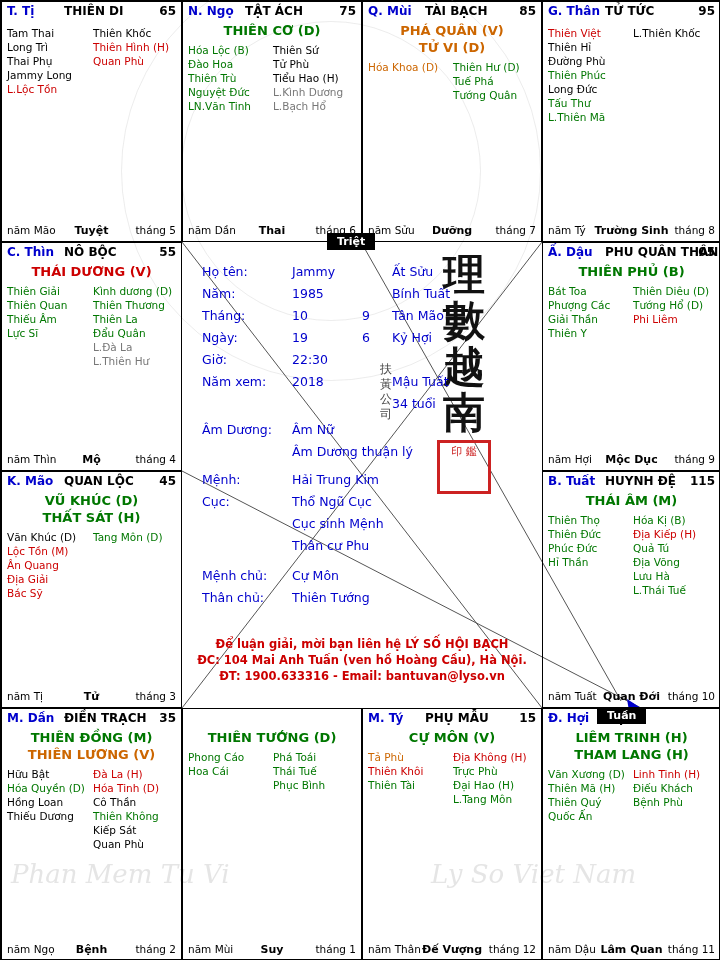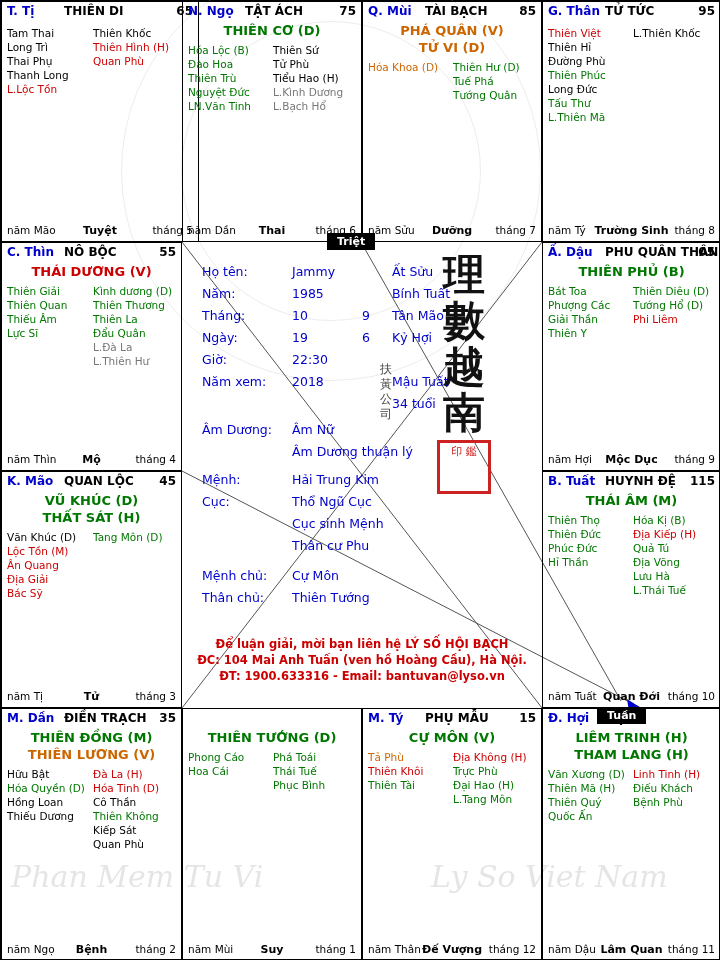--- a/index.html
+++ b/index.html
@@ -141,21 +141,21 @@
   #tuanTag  { left: 596px; top: 706px; }
 
   
   #lines { position:absolute; left:0; top:0; width:720px; height:960px; pointer-events:none; }
 
   
   .wm {
     position: absolute;
     font-family: "DejaVu Serif", "Liberation Serif", serif;
     color: rgba(150,150,150,0.25);
-    font-size: 30px;
+    font-size: 26px;
     font-style: italic;
     white-space: nowrap;
   }
   #wm1 { left: 10px; top: 858px; }
   #wm2 { left: 430px; top: 858px; }
   .bgcircle {
     position:absolute;
     border-radius: 50%;
     border: 1px solid rgba(180,180,180,0.25);
   }
@@ -172,33 +172,33 @@
     <line x1="181" y1="241" x2="541" y2="707" stroke="#555" stroke-width="1"></line>
     <line x1="541" y1="241" x2="181" y2="707" stroke="#555" stroke-width="1"></line>
     <line x1="181" y1="470" x2="640" y2="707" stroke="#555" stroke-width="1"></line>
     <line x1="360" y1="241" x2="620" y2="700" stroke="#555" stroke-width="1"></line>
     <polygon points="640,707 626,698 628,710" fill="#0000cc"></polygon>
   </svg>
 
   <div class="wm" id="wm1">Phan Mem Tu Vi</div>
   <div class="wm" id="wm2">Ly So Viet Nam</div>
 
-  <div class="cell" style="left:0px;   top:0px;   width:198px; height:241px;padding-left:43px;" id="p0">
+  <div class="cell" style="left:0px;   top:0px;   width:181px; height:241px;padding-left:43px;" id="p0">
       <div class="hdr">
         <span class="palace">T. Tị</span>
         <span class="cung">THIÊN DI</span>
         <span class="num">65</span>
       </div>
       <div class="mainstars"></div>
       <div class="cols" style="top: 24px; position: absolute; height: 140px;">
         <div class="col" style="left: 5px;">
           <div class="c-black">Tam Thai</div>
           <div class="c-black">Long Trì</div>
           <div class="c-black">Thai Phụ</div>
-          <div class="c-black">Thanh Long</div>
+          <div class="c-black">Jammy Long</div>
           <div class="c-red">L.Lộc Tồn</div>
         </div>
         <div class="col" style="left: 91px;">
           <div class="c-black">Thiên Khốc</div>
           <div class="c-red">Thiên Hình (H)</div>
           <div class="c-red">Quan Phù</div>
         </div>
       </div>
       <div class="footer">
         <span class="f1">năm Mão</span>

